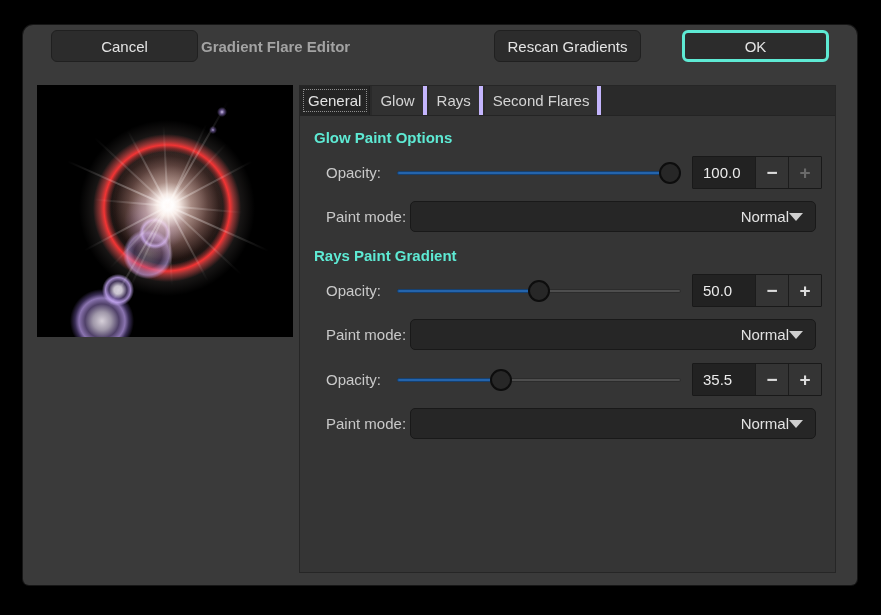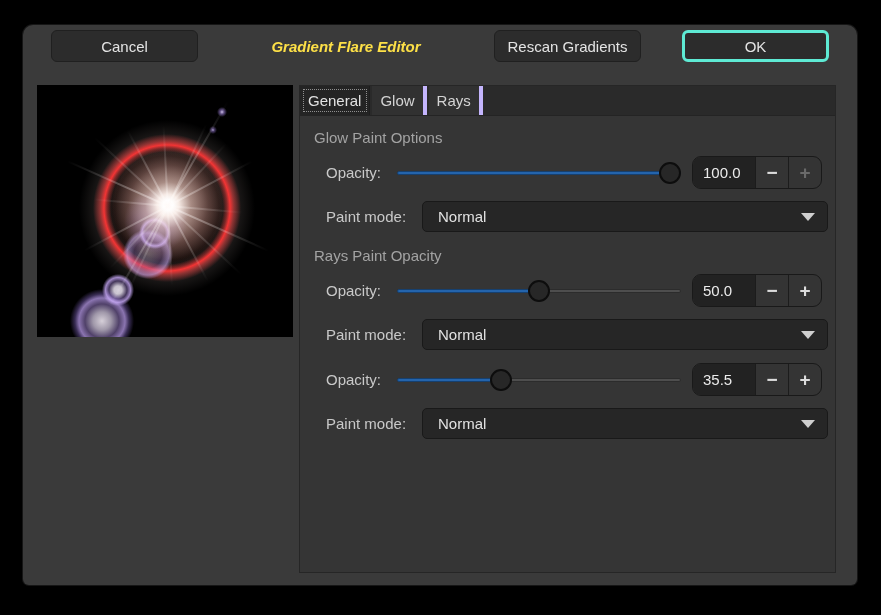--- a/index.html
+++ b/index.html
@@ -16,21 +16,21 @@
   .headerbar{
     position:absolute;left:0;top:0;right:0;height:42px;
     display:flex;align-items:center;padding:0 25px;box-sizing:border-box;
   }
   .hb-btn{
     height:32px;width:147px;margin:0 3px;display:flex;align-items:center;justify-content:center;
     background:#2c2c2c;border:1px solid #202020;border-radius:6px;color:#e4e4e4;
     box-sizing:border-box;cursor:default;
   }
   .hb-btn.default{border:3px solid #5eead4;margin-left:38px;}
-  .hb-title{flex:1;text-align:center;font-weight:bold;color:#fde047;font-style:italic;}
+  .hb-title{flex:1;font-weight:bold;color:#a3a3a3;}
   
   .preview{
     position:absolute;left:14px;top:60px;width:256px;height:252px;background:#000;
     overflow:hidden;
   }
   .flare{
     position:absolute;inset:0;
     background:
       
       radial-gradient(circle at 131px 120px, #ffffff 0px, #ffffff 5px, rgba(255,244,238,.95) 11px, rgba(255,224,214,.55) 23px, rgba(255,205,195,.22) 40px, rgba(255,200,190,0) 56px),
@@ -69,52 +69,52 @@
   }
   .tab{
     display:flex;align-items:center;padding:0 8px;background:#313131;color:#d4d4d4;
     margin-right:2px;border-right:4px solid #c4b5fd;cursor:default;
   }
   .tab.active{
     background:#242424;outline:1px dotted #8f8f8f;outline-offset:-4px;color:#e2e2e2;border-right:1px solid #1e1e1e;
   }
   .content{padding:12px 0 0 0;}
   .section{margin-bottom:14px;}
-  .sec-title{font-weight:normal;color:#a3a3a3;margin:0 0 9px 14px;line-height:20px;}
+  .sec-title{font-weight:bold;color:#5eead4;margin:0 0 9px 14px;line-height:20px;}
   .row{display:flex;align-items:center;margin-left:26px;margin-bottom:13px;height:31px;}
   .lbl{color:#c9c9c9;}
   .lbl.op{width:71px;}
   .lbl.pm{width:84px;}
   
   .slider{position:relative;width:284px;height:31px;cursor:default;}
   .track,.fill{position:absolute;top:13.5px;height:4px;border-radius:2px;box-sizing:border-box;}
   .track{left:0;right:0;background:#4e4e4e;border:1px solid #2c2c2c;}
   .fill{left:0;background:#2464ac;border:1px solid #16406f;}
   .knob{
     position:absolute;top:4.5px;width:22px;height:22px;border-radius:50%;
     background:#272727;border:2px solid #0d0d0d;box-sizing:border-box;
   }
   
   .spin{
-    display:flex;margin-left:11px;height:31px;border:1px solid #191919;border-radius:9px;
+    display:flex;margin-left:11px;height:31px;border:1px solid #191919;border-radius:1px;
     overflow:hidden;background:#343434;
   }
   .spin input{
     width:52px;background:#222222;border:none;outline:none;color:#ebebeb;
     font-family:inherit;font-size:15px;padding:0 0 0 10px;
   }
   .spin .sbtn{
     width:32px;display:flex;align-items:center;justify-content:center;
     color:#dcdcdc;font-size:19px;font-weight:bold;border-left:1px solid #1c1c1c;cursor:default;
   }
   .spin .sbtn.disabled{color:#6a6a6a;}
   
   .dropdown{
-    margin-left:12px;width:406px;height:31px;background:#262626;border:1px solid #191919;border-radius:5px;
-    display:flex;align-items:center;box-sizing:border-box;padding:0 12px 0 15px;cursor:default;
+    margin-left:0;width:406px;height:31px;background:#262626;border:1px solid #191919;border-radius:5px;
+    display:flex;align-items:center;box-sizing:border-box;padding:0 12px 0 15px;cursor:default;text-align:right;
   }
   .dropdown .val{flex:1;color:#e2e2e2;}
   .arrow-down{
     width:0;height:0;border-left:7px solid transparent;border-right:7px solid transparent;
     border-top:8px solid #cfcfcf;
   }
 </style>
 </head>
 <body>
 
@@ -140,20 +140,21 @@
     <div class="ray" style="left:46px;width:170px;transform:rotate(-47deg);opacity:.35"></div>
     <div class="ray" style="left:11px;width:240px;transform:rotate(120deg);opacity:.45"></div>
   </div>
 
   <div class="panel">
 
     <div class="tabbar">
       <div class="tab active">General</div>
       <div class="tab">Glow</div>
       <div class="tab">Rays</div>
+      <div class="tab">Second Flares</div>
     </div>
 
     <div class="content">
 
       <div class="section">
         <div class="sec-title">Glow Paint Options</div>
         <div class="row">
           <span class="lbl op">Opacity:</span>
           <div class="slider">
             <div class="track"></div>
@@ -169,21 +170,21 @@
         <div class="row">
           <span class="lbl pm">Paint mode:</span>
           <div class="dropdown">
             <span class="val">Normal</span>
             <span class="arrow-down"></span>
           </div>
         </div>
       </div>
 
       <div class="section">
-        <div class="sec-title">Rays Paint Opacity</div>
+        <div class="sec-title">Rays Paint Gradient</div>
         <div class="row">
           <span class="lbl op">Opacity:</span>
           <div class="slider">
             <div class="track"></div>
             <div class="fill" style="width: 50%;"></div>
             <div class="knob" style="left: calc(50% - 11px);"></div>
           </div>
           <div class="spin">
             <input value="50.0" style="">
             <div class="sbtn">−</div>

